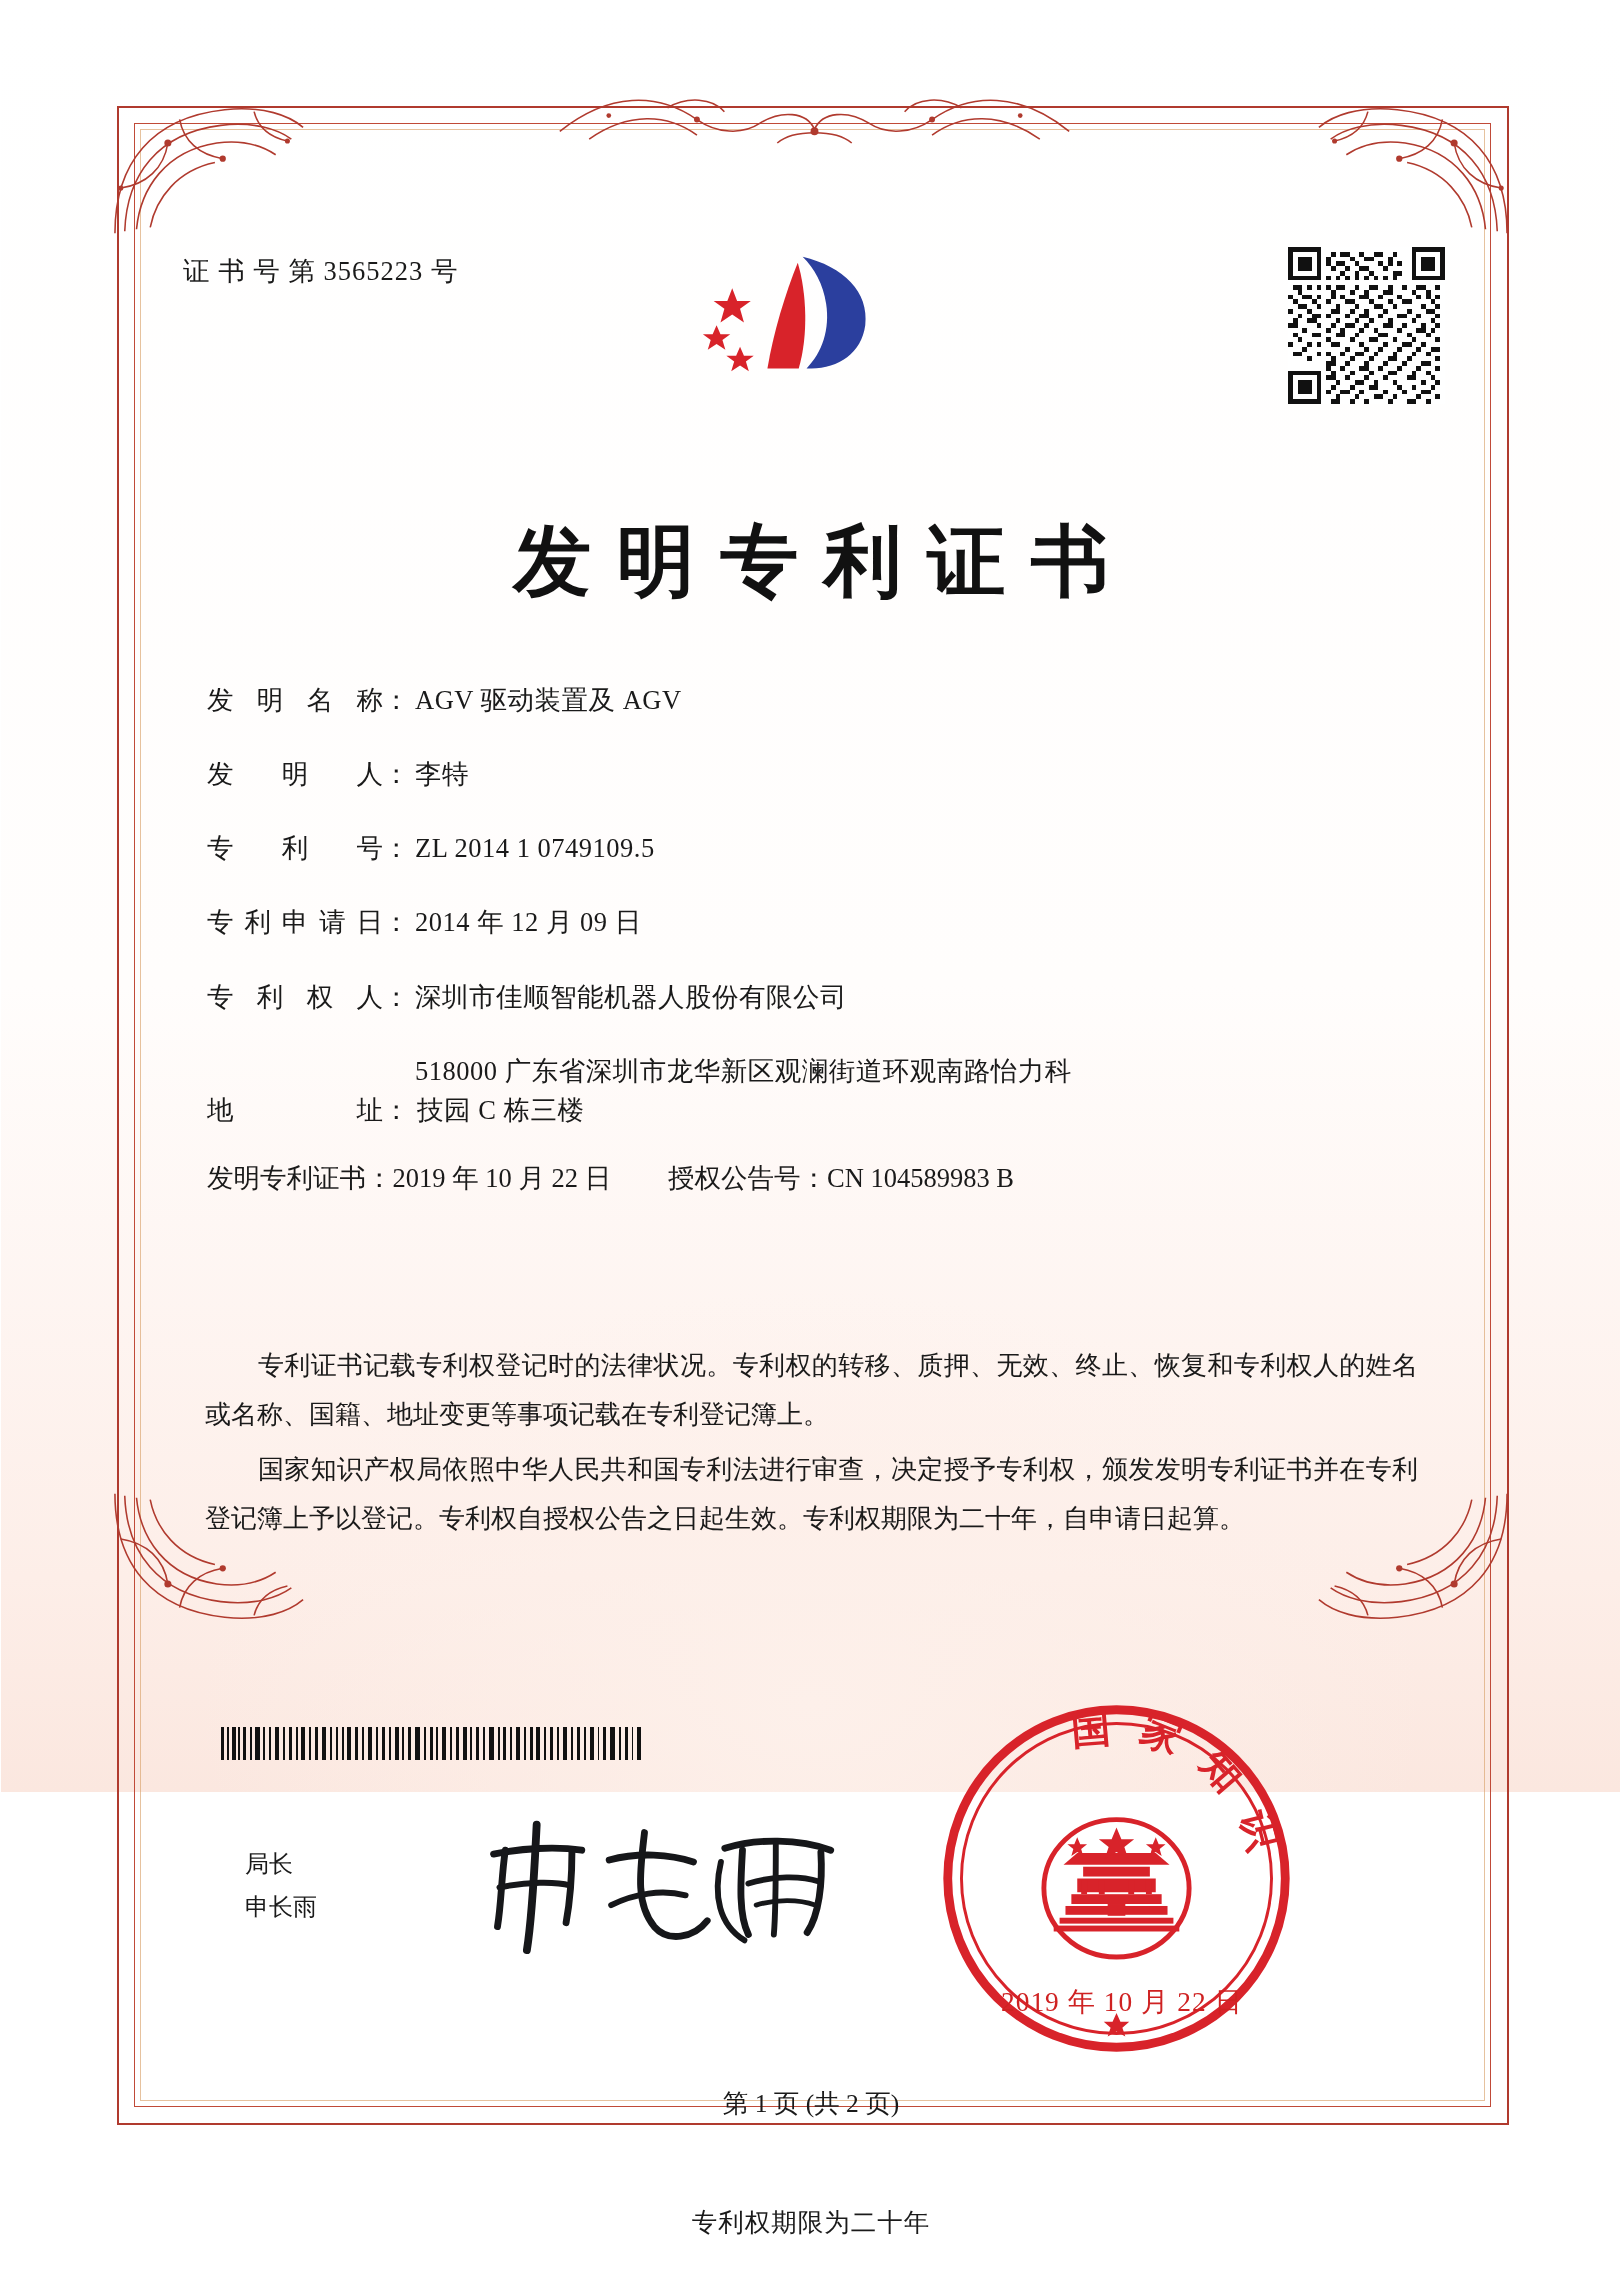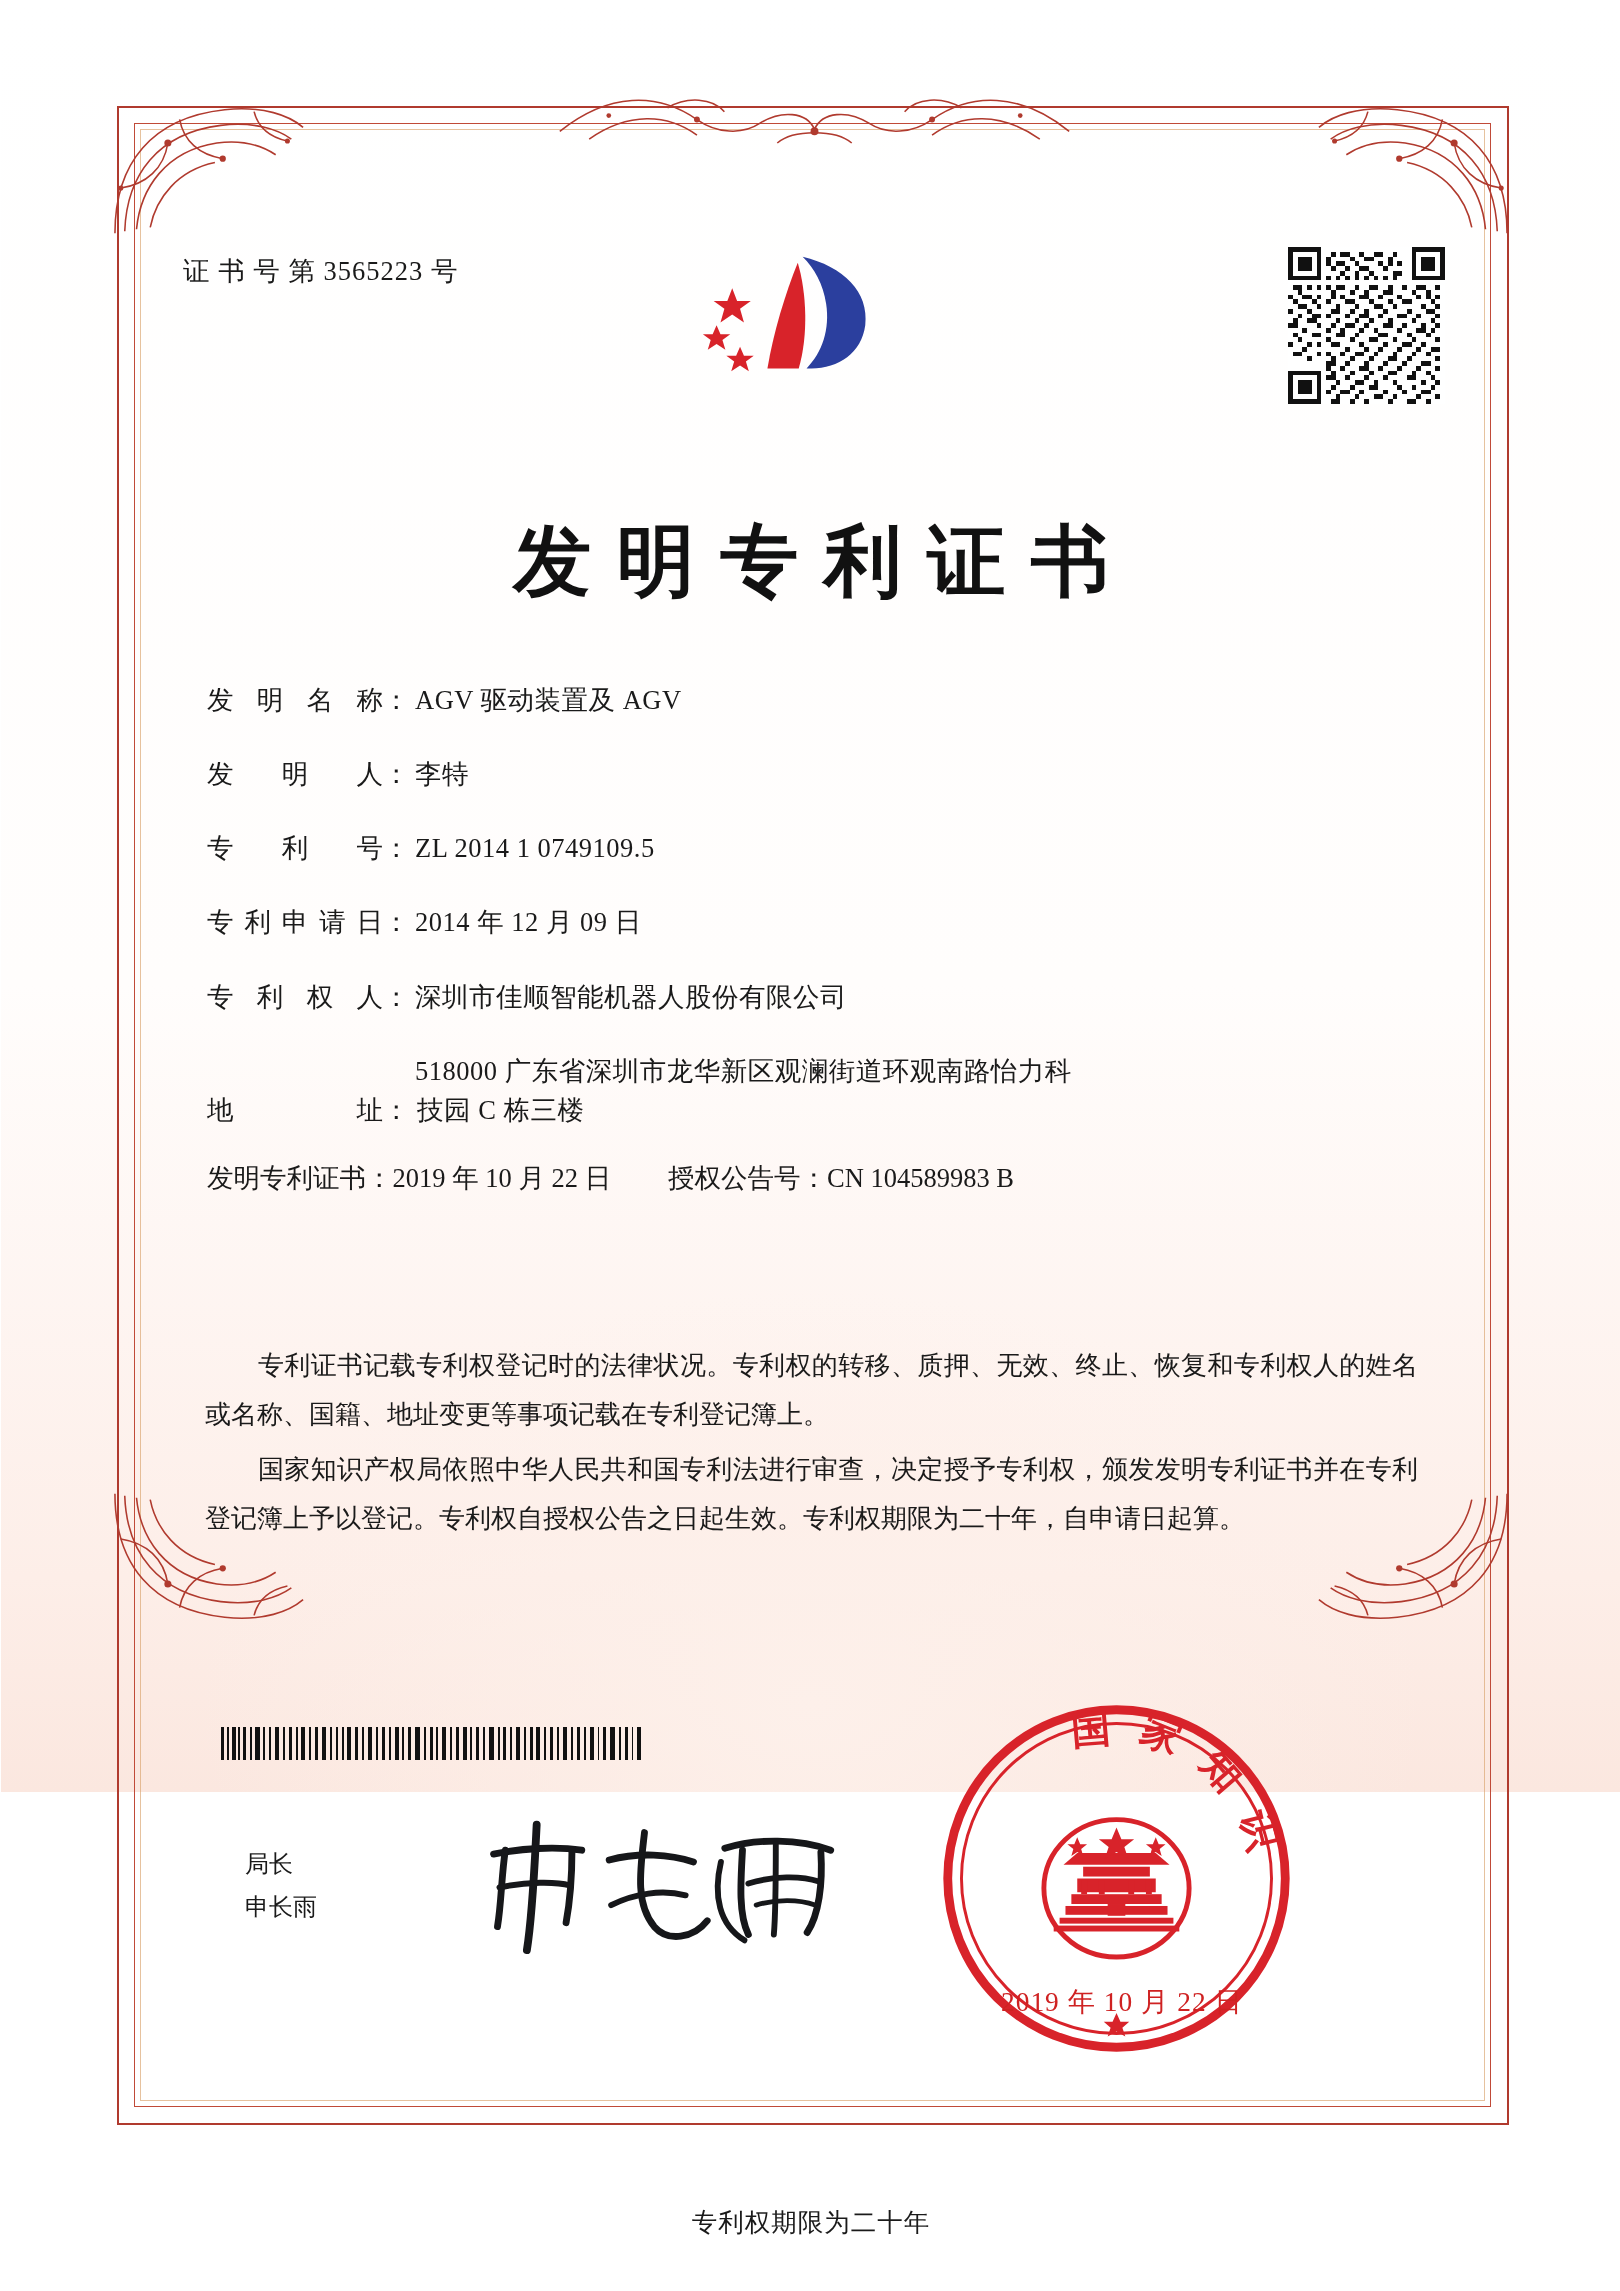--- a/index.html
+++ b/index.html
@@ -798,16 +798,17 @@
         </text>
       </g>
 
       <g fill="#d8232a" transform="translate(186,336)">
         <polygon points="0,-13 4,-4 13,-4 6,2 9,11 0,6 -9,11 -6,2 -13,-4 -4,-4"></polygon>
       </g>
     </svg>
   </div>
   <div class="seal-date">2019 年 10 月 22 日</div>
 
+  <div class="page-no">第 1 页 (共 2 页)</div>
   <div class="back-note">专利权期限为二十年</div>
 
 </div>
 
 
 </body></html>

